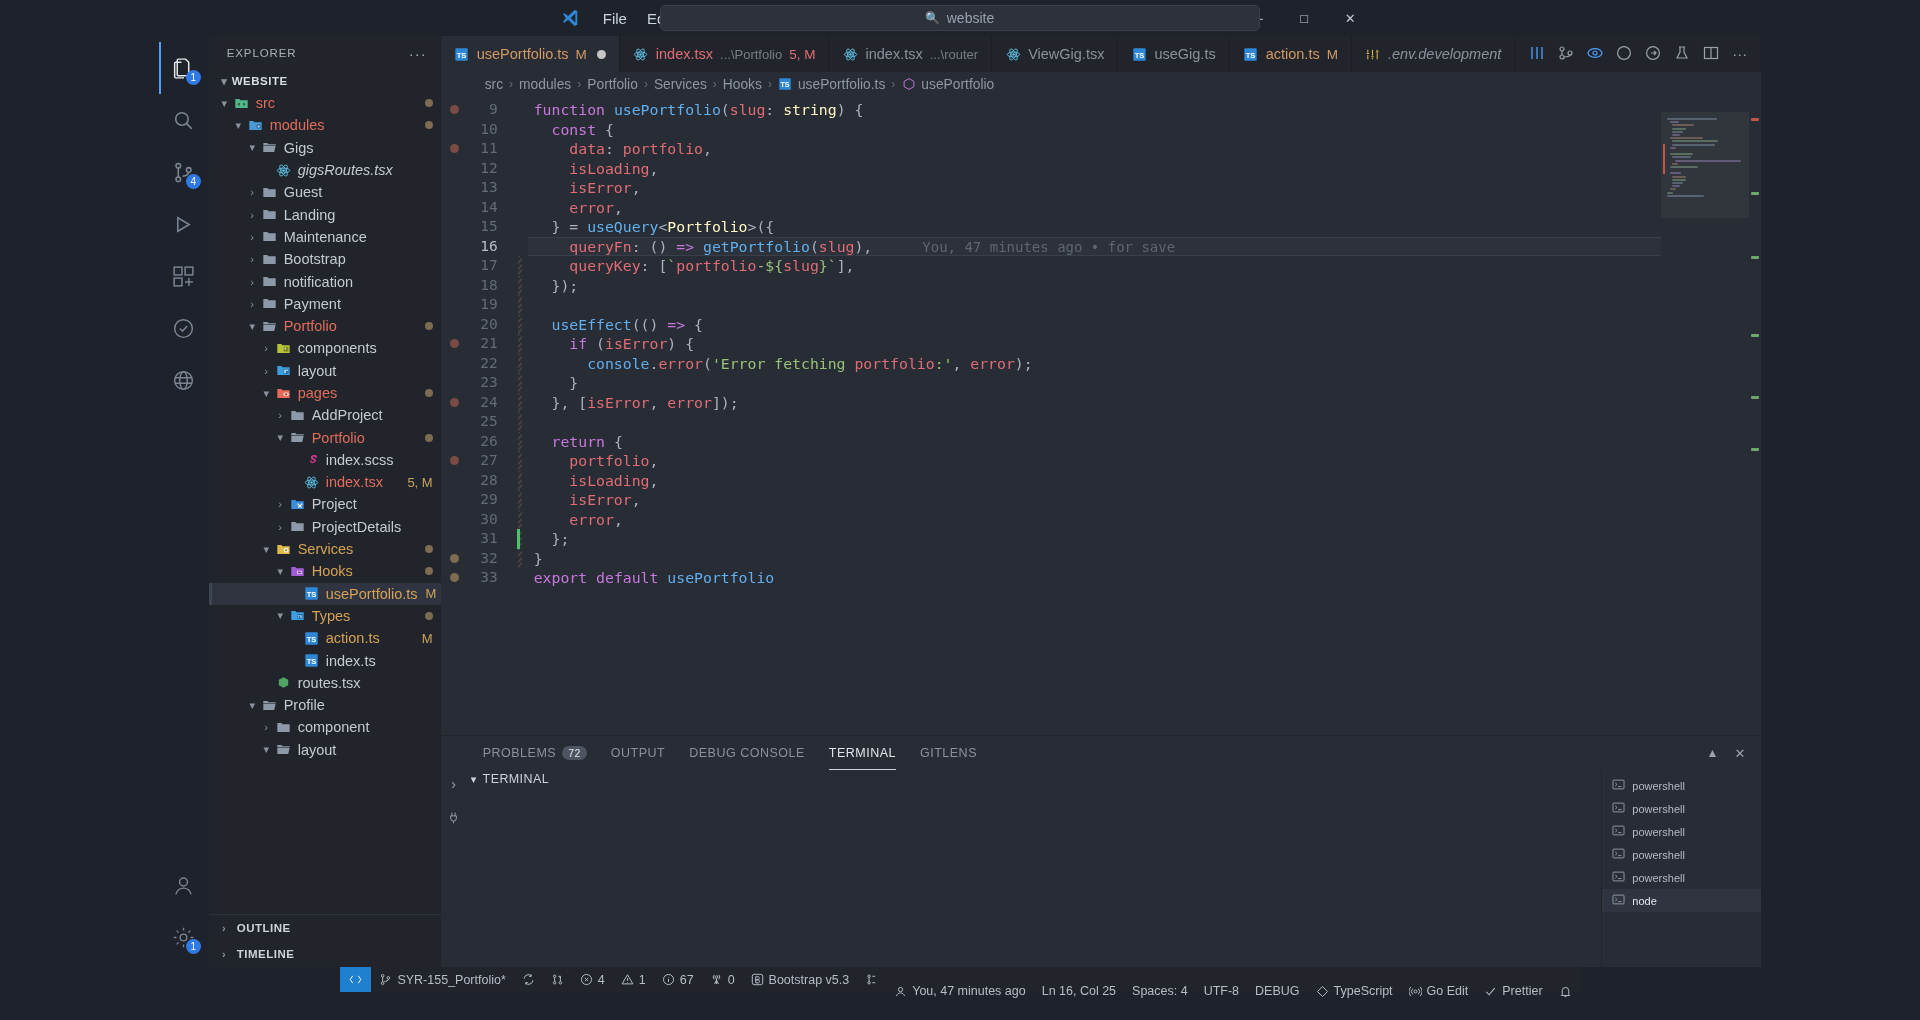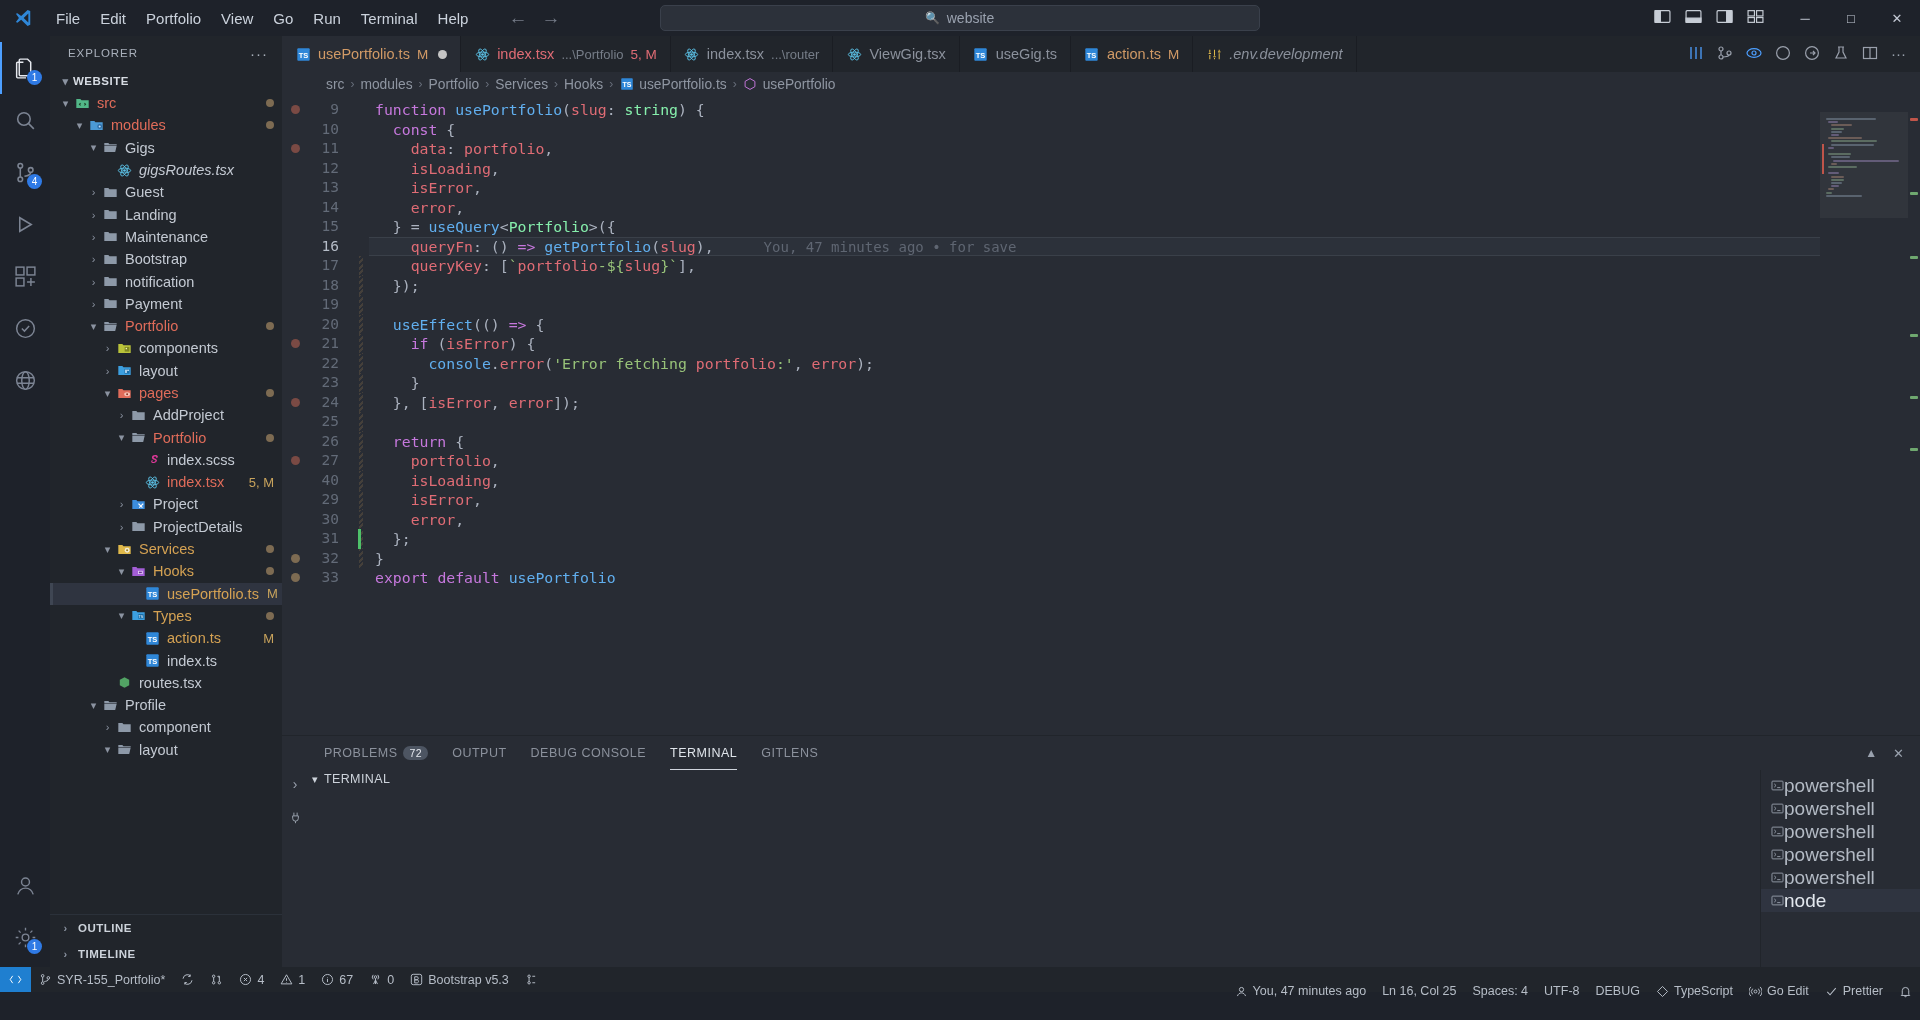--- a/index.html
+++ b/index.html
@@ -4,21 +4,21 @@
 <style>
   * { margin:0; padding:0; box-sizing:border-box; }
   html,body {
     width:1920px; height:1020px; overflow:hidden;
     background:#1e222a;
     font-family:"Liberation Sans", sans-serif;
     font-size:15px;
     color:#abb2bf;
     -webkit-font-smoothing:antialiased;
   }
-  .app { width:1920px; height:992px; display:flex; flex-direction:column; }
+  .app { width:1920px; height:992px; display:flex; flex-direction:column;align-items:center; }
 
   
   .titlebar {
     height:36px; background:#1e222a; display:flex; align-items:center;
     flex:0 0 36px; position:relative;
   }
   .vscode-logo { width:46px; display:flex; justify-content:center; align-items:center; }
   .vscode-logo svg { width:20px; height:20px; }
   .menus { display:flex; align-items:center; gap:0px; }
   .menu-item {
@@ -162,21 +162,21 @@
     width:100px; flex:0 0 100px; background:#282c34; position:relative; overflow:hidden;
   }
   .mm-line { position:absolute; height:2px; border-radius:1px; }
   .scrollbar-v { position:absolute; right:0; top:0; width:12px; bottom:0; }
   .sb-mark { position:absolute; right:2px; width:8px; height:3px; border-radius:1px; }
 
   
   .k  { color:#c678dd; }   
   .fn { color:#61afef; }   
   .par{ color:#e06c75; }   
-  .ty { color:#86efac; }   
+  .ty { color:#fef9c3; }   
   .st { color:#98c379; }
 
   
   .panel { height:232px; flex:0 0 232px; background:#282c34; display:flex; flex-direction:column; border-top:1px solid #21252b; }
   .panel-tabs { height:34px; display:flex; align-items:center; padding-left:30px; gap:0; flex:0 0 34px; }
   .ptab {
     font-size:12.5px; letter-spacing:.5px; color:#8b919c; padding:0 12px; height:34px;
     display:flex; align-items:center; gap:6px; cursor:pointer; position:relative;
   }
   .ptab.active { color:#dfe4ea; }
@@ -192,21 +192,21 @@
     font-family:"DejaVu Sans Mono", monospace; font-size:14.5px; line-height:21px;
     padding-left:18px; color:#cfd5de;
   }
   .t-time { color:#8d95a1; }
   .t-vite { color:#61d0d8; font-weight:bold; }
   .t-hmr { color:#c9ced6; }
   .t-path { color:#a7aeb9; }
   .t-cursorblock { display:inline-block; width:8px; height:15px; border:1px solid #a7aeb9; vertical-align:-2px; }
   .term-list { width:160px; flex:0 0 160px; border-left:1px solid #21252b; padding-top:4px; }
   .tl-item {
-    height:23px; display:flex; align-items:center; font-size:19px;
+    height:23px; display:flex; align-items:center; gap:7px; font-size:11px;
     color:#b3bac4; padding-left:10px; cursor:pointer;
   }
   .tl-item.active { background:#2f3440; color:#e3e8ee; }
   .tl-item svg { width:13px; height:13px; }
 
   
   .statusbar {
     height:25px; flex:0 0 25px; background:#21252b; display:flex; align-items:center;
     font-size:12.5px; color:#b6bdc7; padding:0 0 0 0;
   }
@@ -862,21 +862,21 @@
               <div class="ln">18</div>
               <div class="ln">19</div>
               <div class="ln">20</div>
               <div class="ln">21</div>
               <div class="ln">22</div>
               <div class="ln">23</div>
               <div class="ln">24</div>
               <div class="ln">25</div>
               <div class="ln">26</div>
               <div class="ln">27</div>
-              <div class="ln">40</div>
+              <div class="ln">28</div>
               <div class="ln">29</div>
               <div class="ln">30</div>
               <div class="ln">31</div>
               <div class="ln">32</div>
               <div class="ln">33</div>
             </div>
           <div class="foldcol" id="foldcol">
               <div style="position: absolute; left: 6px; width: 4px; height: 19.5px; top: 160px; background: repeating-linear-gradient(135deg, rgb(92, 80, 64) 0px, rgb(92, 80, 64) 2px, transparent 2px, transparent 4px); opacity: 0.55;"></div>
               <div style="position: absolute; left: 6px; width: 4px; height: 19.5px; top: 179.5px; background: repeating-linear-gradient(135deg, rgb(92, 80, 64) 0px, rgb(92, 80, 64) 2px, transparent 2px, transparent 4px); opacity: 0.55;"></div>
               <div style="position: absolute; left: 6px; width: 4px; height: 19.5px; top: 199px; background: repeating-linear-gradient(135deg, rgb(92, 80, 64) 0px, rgb(92, 80, 64) 2px, transparent 2px, transparent 4px); opacity: 0.55;"></div>

